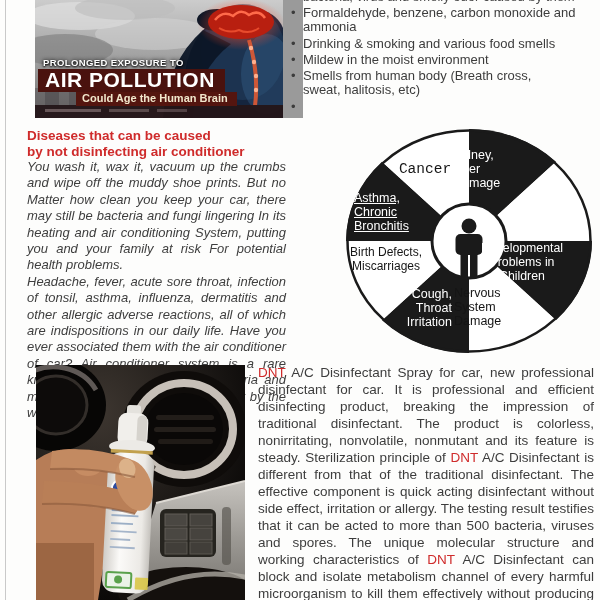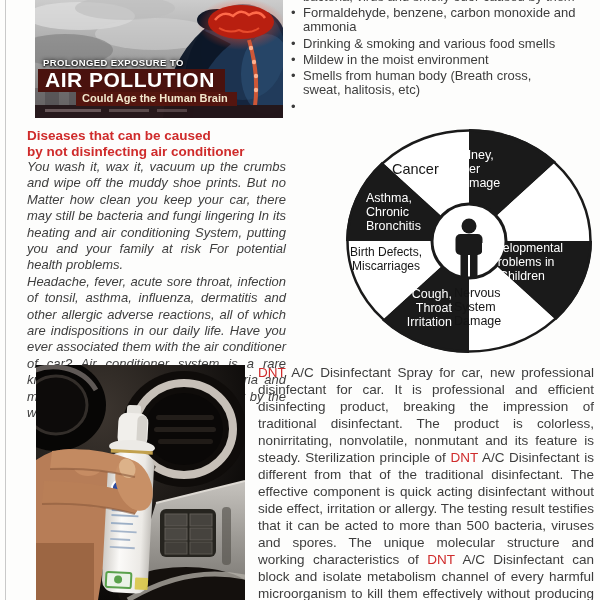--- a/index.html
+++ b/index.html
@@ -3,21 +3,21 @@
 <meta charset="utf-8">
 <style>
   html,body{margin:0;padding:0;}
   body{width:600px;height:600px;overflow:hidden;background:#fdfdfc;
        font-family:"Liberation Sans", sans-serif;color:#3e3e3e;position:relative;}
   .abs{position:absolute;}
   
   .page-rule{left:5px;top:0;width:1px;height:600px;background:#c9c9c9;}
 
   
-  .hero{left:35px;top:0;width:248px;height:118px;overflow:hidden;background:#9a9a9a;}
+  .hero{left:35px;top:0;width:248px;height:118px;overflow:hidden;background:#9a9a9a;padding-left:20px;}
   .hero svg{position:absolute;left:0;top:0;}
   .hero-kicker{left:8px;top:57px;font-size:9.5px;font-weight:bold;color:#fff;
                letter-spacing:.4px;text-shadow:0 1px 2px #000, 0 0 4px #000;}
   .hero-title{left:3px;top:69px;background:#4a120e;color:#fff;font-weight:800;
               font-size:21px;line-height:22px;padding:0 10px 1px 7px;letter-spacing:.5px;}
   .hero-sub{left:13px;top:92px;background:#54150f;color:#f2e7cc;font-weight:bold;
             font-size:11px;line-height:13px;padding:0 9px 1px 6px;margin-left:28px;}
 
   
   .clipped-line{left:303px;top:-10px;width:290px;font-size:13px;line-height:14px;color:#4a4a4a;}
@@ -31,28 +31,28 @@
   .diseases-head{left:27px;top:128px;width:285px;}
   .left-col{left:27px;top:159px;width:259px;font-size:13px;line-height:16.4px;
             text-align:justify;color:#3e3e3e;}
   .left-col p{margin:0;font-style:italic;}
 
   
   .wheel{left:344px;top:127px;width:250px;height:228px;}
   .wlabel{position:absolute;font-size:12.5px;line-height:1.13;white-space:pre-line;}
   .w-light{color:#fff;}
   .w-dark{color:#151515;}
-  .wl-cancer{left:48px;top:34px;width:66px;font-size:14.5px;}
+  .wl-cancer{left:48px;top:34px;width:66px;text-align:center;font-size:14.5px;font-family:Liberation Mono, monospace;}
   .wl-kidney{left:109px;top:21px;width:72px;text-align:left;}
   .wl-skin{left:148px;top:69px;width:64px;text-align:center;font-size:13.5px;}
   .wl-dev{left:133px;top:115px;width:90px;text-align:center;font-size:12.3px;}
   .wl-nervous{left:110px;top:159px;width:60px;text-align:left;}
   .wl-cough{left:52px;top:160px;width:56px;text-align:right;}
   .wl-birth{left:2px;top:119px;width:80px;text-align:center;font-size:12px;}
-  .wl-asthma{left:22px;top:64px;width:66px;text-align:left;}
+  .wl-asthma{left:10px;top:64px;width:66px;text-align:left;text-decoration:underline;}
 
   
   .photo{left:36px;top:365px;width:209px;height:235px;overflow:hidden;background:#0b0908;}
 
   
   .right-col{left:258px;top:364px;width:336px;font-size:13.5px;line-height:17px;
              text-align:justify;color:#3d3d3d;}
   .right-col p{margin:0;}
   .red{color:#cf2b2b;}
 </style>

